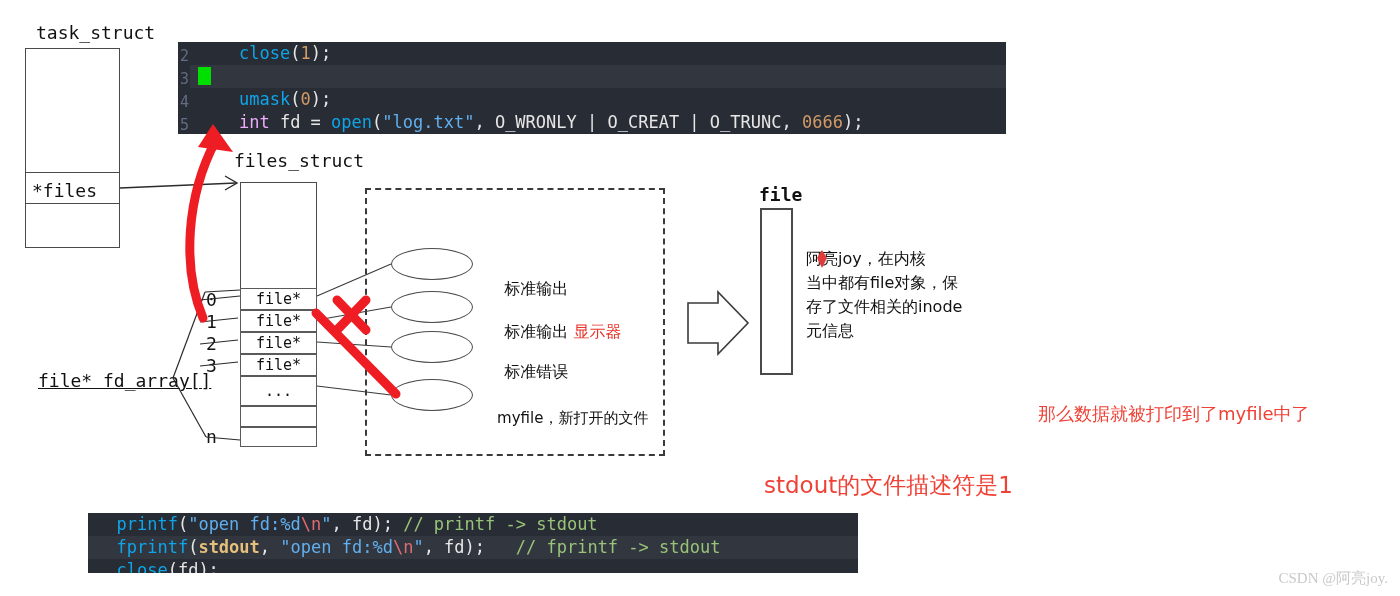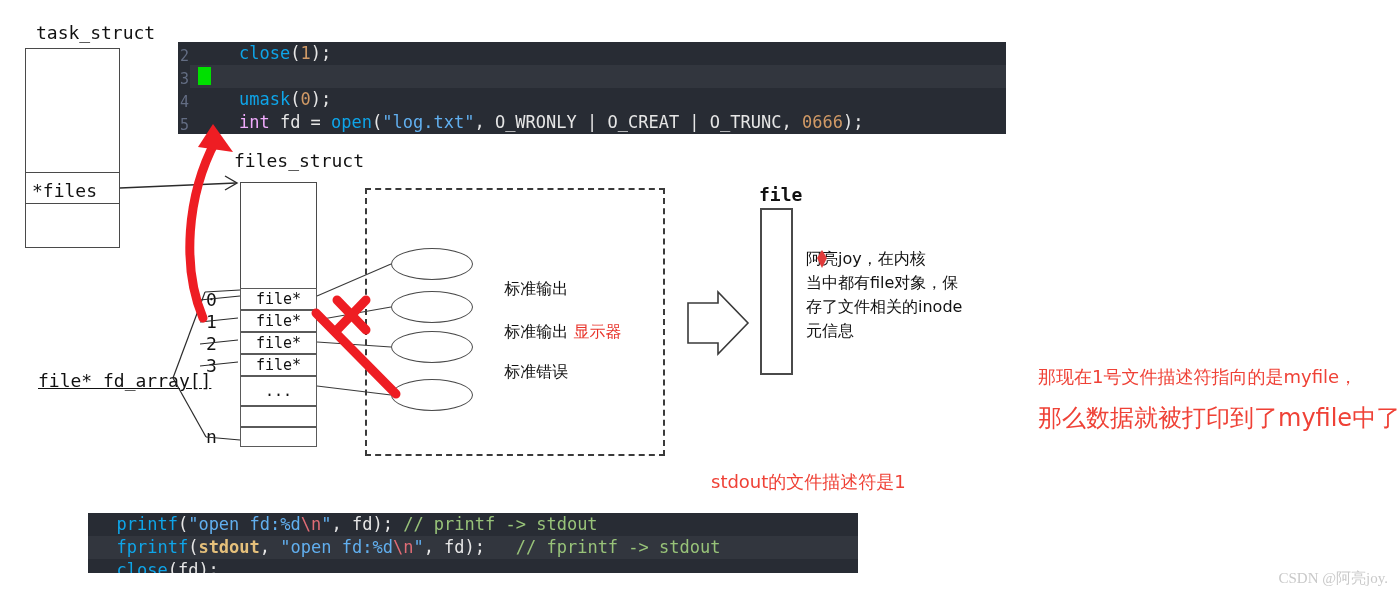--- a/index.html
+++ b/index.html
@@ -85,31 +85,33 @@
 
   <div class="cjk" style="left:484px;top:254px;">
     <span>标准输出</span>
   </div>
   <div class="cjk" style="left:484px;top:297px;">
     <span>标准输出 </span><span class="red">显示器</span>
   </div>
   <div class="cjk" style="left:484px;top:337px;">
     <span>标准错误</span>
   </div>
+  <div class="cjk" style="left:478px;top:384px;font-size:15px;">
+    <span>myfile，新打开的文件</span>
+  </div>
 
   <div class="lbl" style="left:759px;top:184px;font-weight:bold;">file</div>
   <div class="box" style="left:760px;top:208px;width:33px;height:167px;border-width:2px;"></div>
   <div class="cjk" style="left:806px;top:247px;line-height:24px;">阿亮joy，在内核
 当中都有file对象，保
 存了文件相关的inode
 元信息</div>
 
-  <div class="redtxt" style="left:1038px;top:365px;font-size:18px;">那现在1号文件描述符指向的是myfile，</div>
-  <div class="redtxt" style="left:1038px;top:402px;font-size:24px;">那么数据就被打印到了myfile中了</div>
-  <div class="redtxt" style="left:711px;top:470px;font-size:18px;">stdout的文件描述符是1</div>
+  <div class="redtxt" style="left:1038px;top:402px;font-size:18px;">那么数据就被打印到了myfile中了</div>
+  <div class="redtxt" style="left:764px;top:470px;font-size:23px;">stdout的文件描述符是1</div>
 
   <div class="code" id="codeBot" style="left:88px;top:513px;width:770px;height:60px;"><span class="ln"><span class="plain">  </span><span class="fn">printf</span><span class="white">(</span><span class="str">"open fd:%d</span><span class="esc">\n</span><span class="str">"</span><span class="white">, fd); </span><span class="cmt">// printf -&gt; stdout</span></span><span class="ln hl"><span class="plain">  </span><span class="fn">fprintf</span><span class="white">(</span><span class="var">stdout</span><span class="white">, </span><span class="str">"open fd:%d</span><span class="esc">\n</span><span class="str">"</span><span class="white">, fd);   </span><span class="cmt">// fprintf -&gt; stdout</span></span><span class="ln"><span class="plain">  </span><span class="fn">close</span><span class="white">(fd);</span></span></div>
 
   <svg class="ov" viewBox="0 0 1400 596">
 
     <g stroke="#2b2b2b" stroke-width="1.4" fill="none">
       <path d="M120 188 L236 183"></path>
       <path d="M225 176 L237 183 L225 190"></path>
     </g>
 

